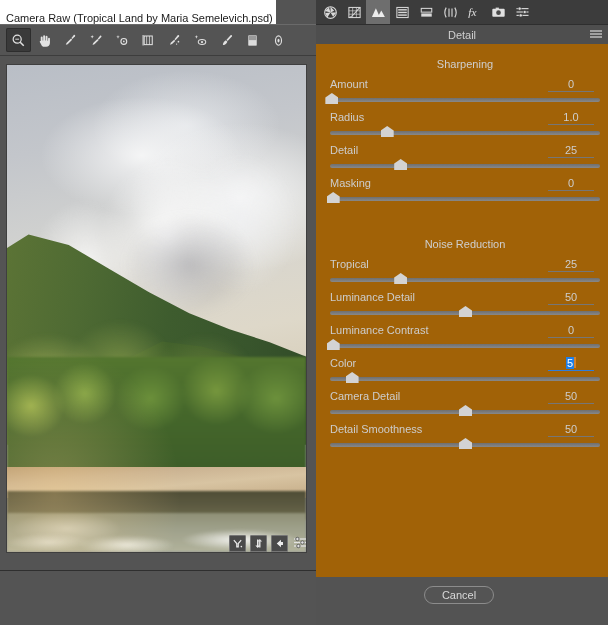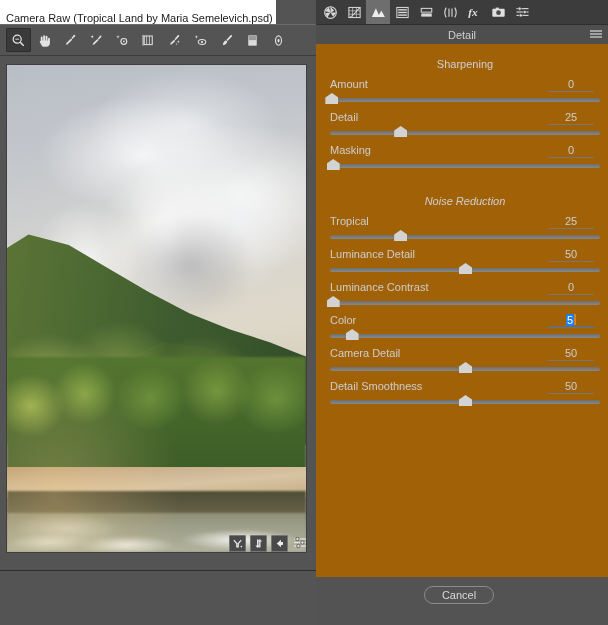--- a/index.html
+++ b/index.html
@@ -146,21 +146,21 @@
   #leftbottom{
     position:absolute;left:0;top:570px;width:316px;height:55px;
     background:#545454;border-top:1px solid #2f2f2f;
   }
 
   
   #right{position:absolute;left:316px;top:0;width:292px;height:625px;background:#535353;}
 
   #paneltabs{
     height:25px;background:#3c3c3c;display:flex;align-items:center;
-    padding-left:2px;border-bottom:1px solid #2e2e2e;box-sizing:border-box;font-weight:bold;
+    padding-left:2px;border-bottom:1px solid #2e2e2e;box-sizing:border-box;
   }
   .ptab{
     width:24px;height:24px;display:flex;align-items:center;justify-content:center;
   }
   .ptab.active{background:#6e6e6e;}
 
   #panelhead{
     position:relative;height:20px;background:#4e4e4e;
     border-bottom:1px solid #3f3f3f;
     display:flex;align-items:center;justify-content:center;
@@ -170,21 +170,21 @@
 
   #panelbody{
     position:absolute;left:0;top:44px;width:292px;height:533px;
     background:#a16207;
     padding:10px 8px 0 14px;box-sizing:border-box;
   }
   .sectitle{
     text-align:center;font-size:11px;color:#cfcfcf;
     margin:4px 0 8px 0;
   }
-  .sectitle.nr{margin-top:18px;font-style:italic;}
+  .sectitle.nr{margin-top:28px;}
 
   .row{position:relative;height:33px;}
   .rlabel{
     position:absolute;left:0;top:0;font-size:11px;color:#cdcdcd;white-space:nowrap;
   }
   .rval{
     position:absolute;right:6px;top:0;width:46px;text-align:center;
     font-size:11px;color:#cdcdcd;
     border-bottom:1px solid #767676;padding-bottom:1px;
   }
@@ -454,20 +454,26 @@
 
       <div class="sectitle">Sharpening</div>
 
       <div class="row">
         <span class="rlabel">Amount</span>
         <span class="rval">0</span>
         <div class="track"></div>
         <div class="knob" style="left:0.5%"></div>
       </div>
 
+      <div class="row">
+        <span class="rlabel">Radius</span>
+        <span class="rval">1.0</span>
+        <div class="track"></div>
+        <div class="knob" style="left:21%"></div>
+      </div>
 
       <div class="row">
         <span class="rlabel">Detail</span>
         <span class="rval">25</span>
         <div class="track"></div>
         <div class="knob" style="left:26%"></div>
       </div>
 
       <div class="row">
         <span class="rlabel">Masking</span>

